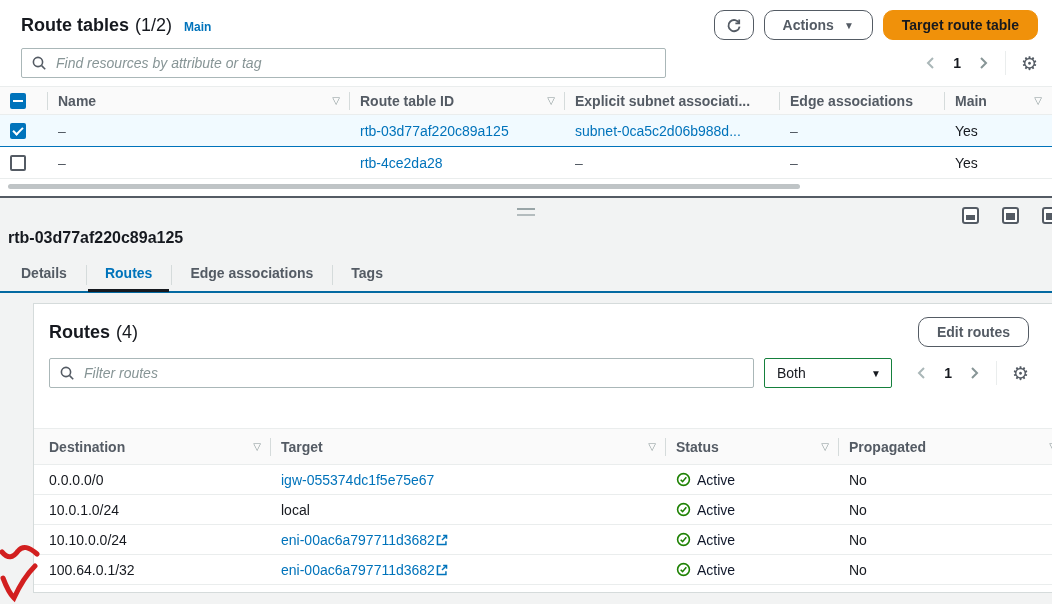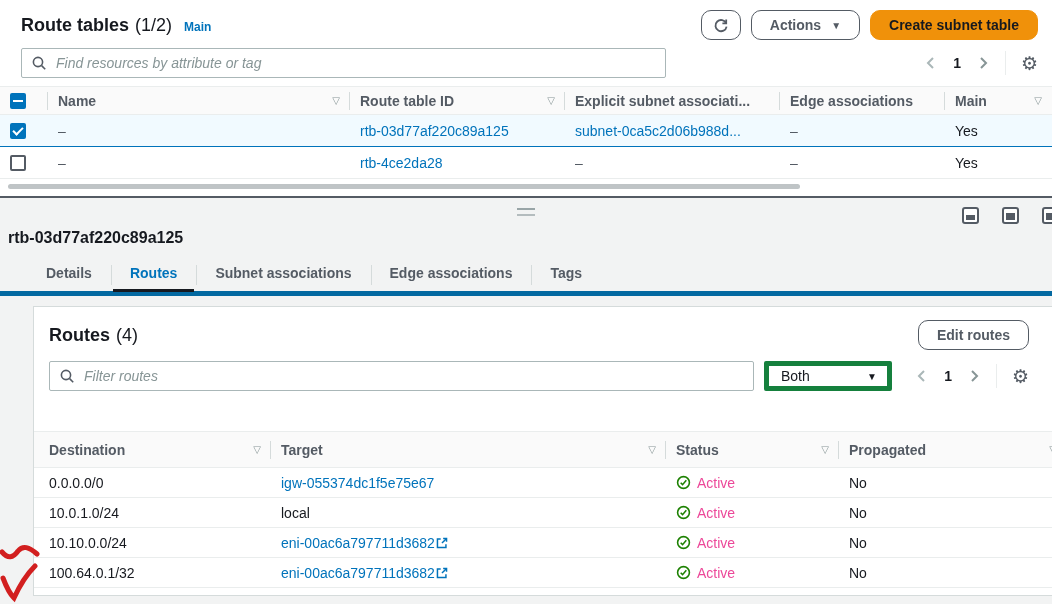--- a/index.html
+++ b/index.html
@@ -60,39 +60,39 @@
   .bottom{background:#f2f3f3;height:406px;position:relative;}
   .handle-row{height:24px;position:relative;}
   .drag-handle{position:absolute;left:50%;top:10px;transform:translateX(-50%);width:18px;height:8px;
       border-top:2px solid #99a5a7;border-bottom:2px solid #b4bcbe;cursor:row-resize;}
   .panel-icons{position:absolute;right:-7px;top:9px;display:flex;gap:23px;}
   .p-icon{width:17px;height:17px;border:2px solid #545b64;border-radius:3px;position:relative;background:#fff;cursor:pointer;}
   .p-icon .fill{position:absolute;background:#545b64;}
   .p-icon.bottom .fill{left:2px;right:2px;bottom:2px;height:5px;}
   .p-icon.full .fill{left:2px;right:2px;top:4px;bottom:2px;}
   .detail-heading{font-size:16px;font-weight:bold;padding:7px 0 0 8px;}
-  .tabs{display:flex;align-items:center;margin-top:11px;border-bottom:5px solid #0369a1;padding-left:27px;}
+  .tabs{display:flex;align-items:center;margin-top:11px;border-bottom:2px solid #0369a1;padding-left:2px;}
   .tab{position:relative;padding:7px 19px 10px;font-weight:bold;color:#545b64;cursor:pointer;white-space:nowrap;}
   .tab + .tab::before{content:"";position:absolute;left:0;top:7px;height:20px;width:1px;background:#d5dbdb;}
   .tab.active{color:#0073bb;}
   .tab.active::after{content:"";position:absolute;left:2px;right:2px;bottom:-1px;height:3px;background:#16191f;}
   .card{margin:10px 0 0 33px;width:1035px;height:290px;background:#fff;border:1px solid #d5dbdb;overflow:hidden;}
   .card-head{display:flex;align-items:center;padding:13px 38px 0 15px;}
   .card-title{font-size:18px;font-weight:bold;}
   .card-head .count{font-size:18px;}
   .card-toolbar{display:flex;align-items:center;padding:11px 38px 0 15px;}
   .w-filter{width:705px;}
-  .select{width:128px;height:30px;border:5px solid #15803d;border-radius:2px;display:flex;align-items:center;
+  .select{width:128px;height:30px;border:1px solid #15803d;border-radius:2px;display:flex;align-items:center;
       padding:0 10px 0 12px;margin-left:10px;background:#fff;cursor:pointer;}
   .select .caret{margin-left:auto;color:#16191f;}
   .routes-tbl{margin-top:40px;}
   .routes-tbl th{height:36px;}
   .routes-tbl td{height:30px;padding:5px 10px;}
   .routes-tbl th:first-child,.routes-tbl td:first-child{padding-left:15px;}
-  .status-cell{display:flex;align-items:center;gap:6px;color:#ec4899;}
+  .status-cell{display:flex;align-items:center;gap:6px;color:#0f172a;}
   .target-cell{display:flex;align-items:center;gap:0;}
   .annotations{position:absolute;left:0;top:540px;pointer-events:none;}
 </style>
 </head>
 <body>
 
 <div class="screen">
 
   <div class="top">
     <div class="list-head">
@@ -106,21 +106,21 @@
           <svg width="16" height="16" viewBox="0 0 16 16" fill="none" stroke="#545b64" stroke-width="1.8">
             <path d="M13.2 6.3 A 5.6 5.6 0 1 0 13.6 9.6"></path>
             <path d="M13.2 2.6 V6.4 H9.4"></path>
           </svg>
         </button>
         <button class="btn">
           <span>Actions</span>
           <span class="caret">▼</span>
         </button>
         <button class="btn primary">
-          <span>Create subnet table</span>
+          <span>Target route table</span>
         </button>
       </div>
     </div>
 
     <div class="toolbar">
       <div class="search-box w-find">
         <svg class="search-icon" width="16" height="16" viewBox="0 0 16 16">
           <circle cx="7" cy="7" r="4.6" fill="none" stroke="#545b64" stroke-width="1.6"></circle>
           <line x1="10.6" y1="10.6" x2="14.2" y2="14.2" stroke="#545b64" stroke-width="1.6"></line>
         </svg>
@@ -226,21 +226,20 @@
             <span class="fill"></span>
           </span>
       </div>
     </div>
 
     <div class="detail-heading">rtb-03d77af220c89a125</div>
 
     <div class="tabs">
       <span class="tab">Details</span>
       <span class="tab active">Routes</span>
-      <span class="tab">Subnet associations</span>
       <span class="tab">Edge associations</span>
       <span class="tab">Tags</span>
     </div>
 
     <div class="card">
       <div class="card-head">
         <span class="card-title">Routes</span>
         <span class="count">(4)</span>
         <button class="btn" style="margin-left:auto">
           <span>Edit routes</span>

